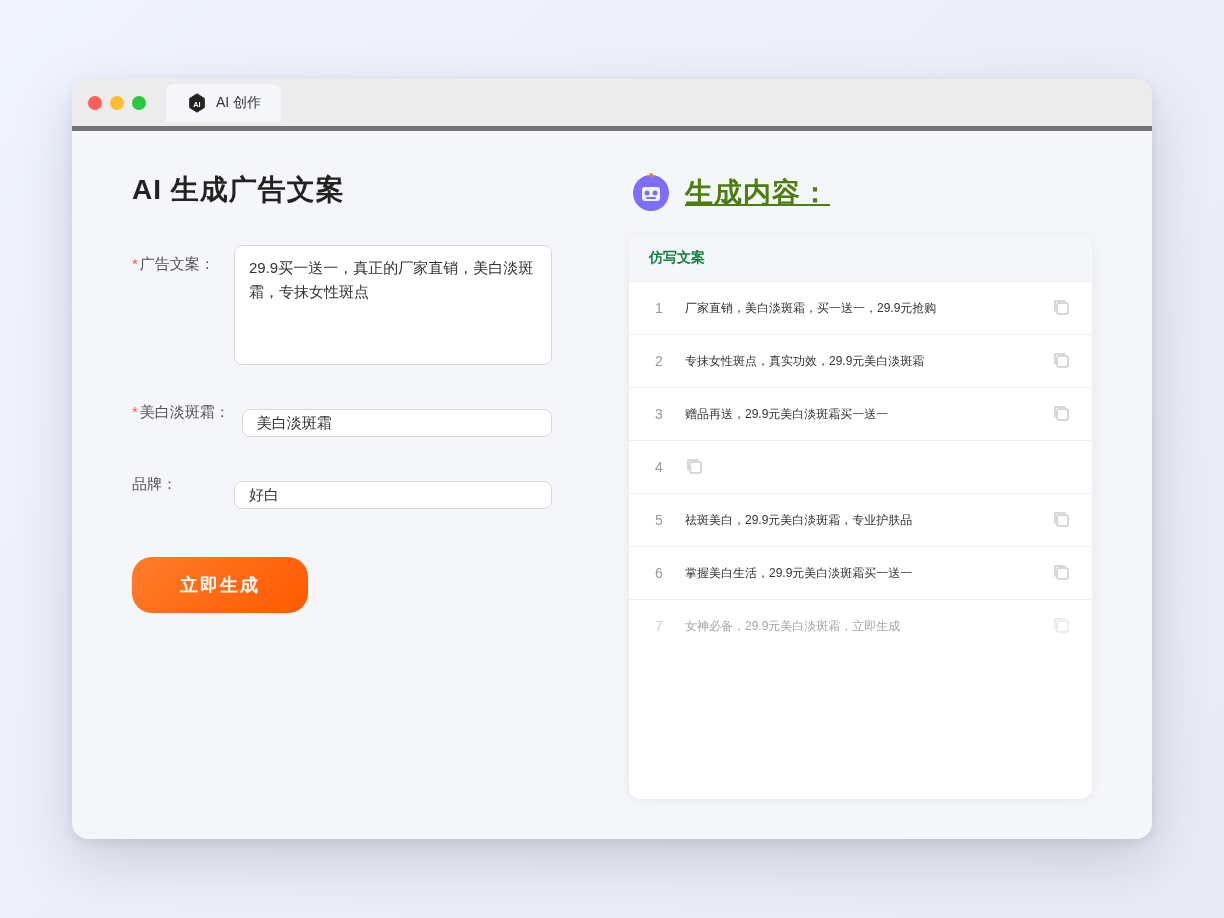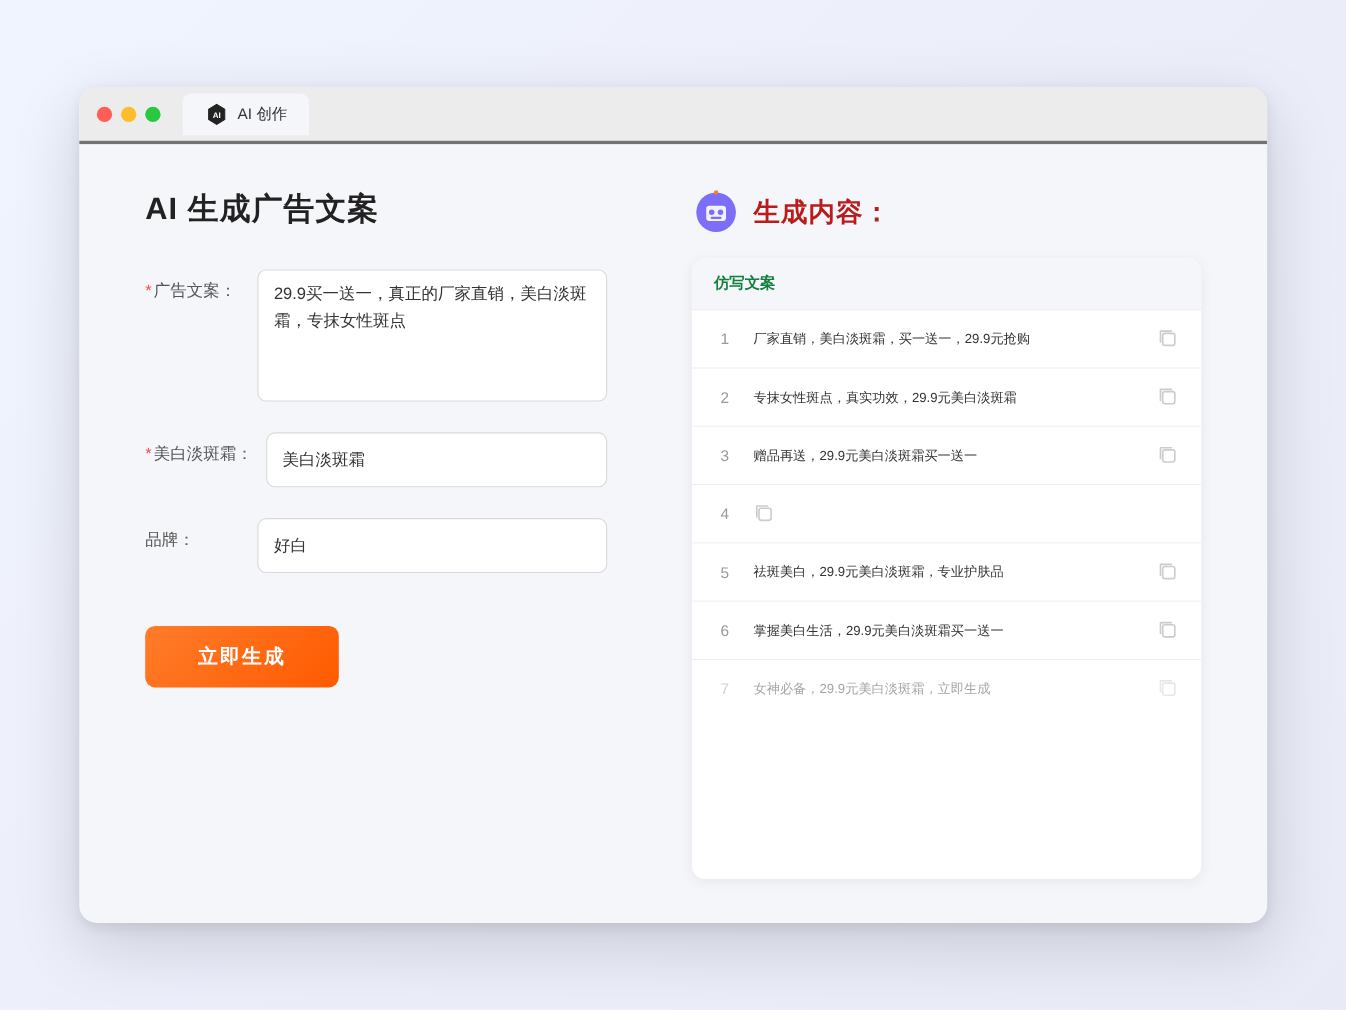--- a/index.html
+++ b/index.html
@@ -27,21 +27,21 @@
       position: relative;
     }
 
     
     .title-bar {
       height: 52px;
       background: #ececec;
       display: flex;
       align-items: center;
       padding: 0 16px;
-      border-bottom: 3px solid #737373;
+      border-bottom: 5px solid #737373;
     }
 
     .window-controls {
       display: flex;
       gap: 8px;
       margin-right: 20px;
     }
 
     .window-btn {
       width: 14px;
@@ -121,29 +121,30 @@
       font-family: inherit;
       resize: none;
     }
 
     .form-textarea {
       height: 120px;
       line-height: 1.6;
     }
 
     .form-text-input {
-      height: 50px;
+      height: 28px;
+      margin-top: 16px;
     }
 
     .generate-btn {
       margin-top: 20px;
       background: linear-gradient(135deg, #ff7c2a 0%, #ff5a00 100%);
       color: white;
       border: none;
-      border-radius: 9px;
+      border-radius: 20px;
       padding: 16px 48px;
       font-size: 18px;
       font-weight: 600;
       cursor: pointer;
       font-family: inherit;
       letter-spacing: 2px;
     }
 
     
     .right-panel {
@@ -158,24 +159,25 @@
       gap: 12px;
       margin-bottom: 20px;
     }
 
     .robot-icon {
       width: 44px;
       height: 44px;
     }
 
     .result-title {
-      font-size: 24px;
+      font-size: 28px;
       font-weight: 600;
-      color: #b91c1c;
+      color: #4d7c0f;
       letter-spacing: 1px;
+      text-decoration: underline;
     }
 
     .result-table {
       background: white;
       border-radius: 12px;
       overflow: hidden;
       box-shadow: 0 2px 12px rgba(0,0,0,0.06);
       flex: 1;
     }
 

